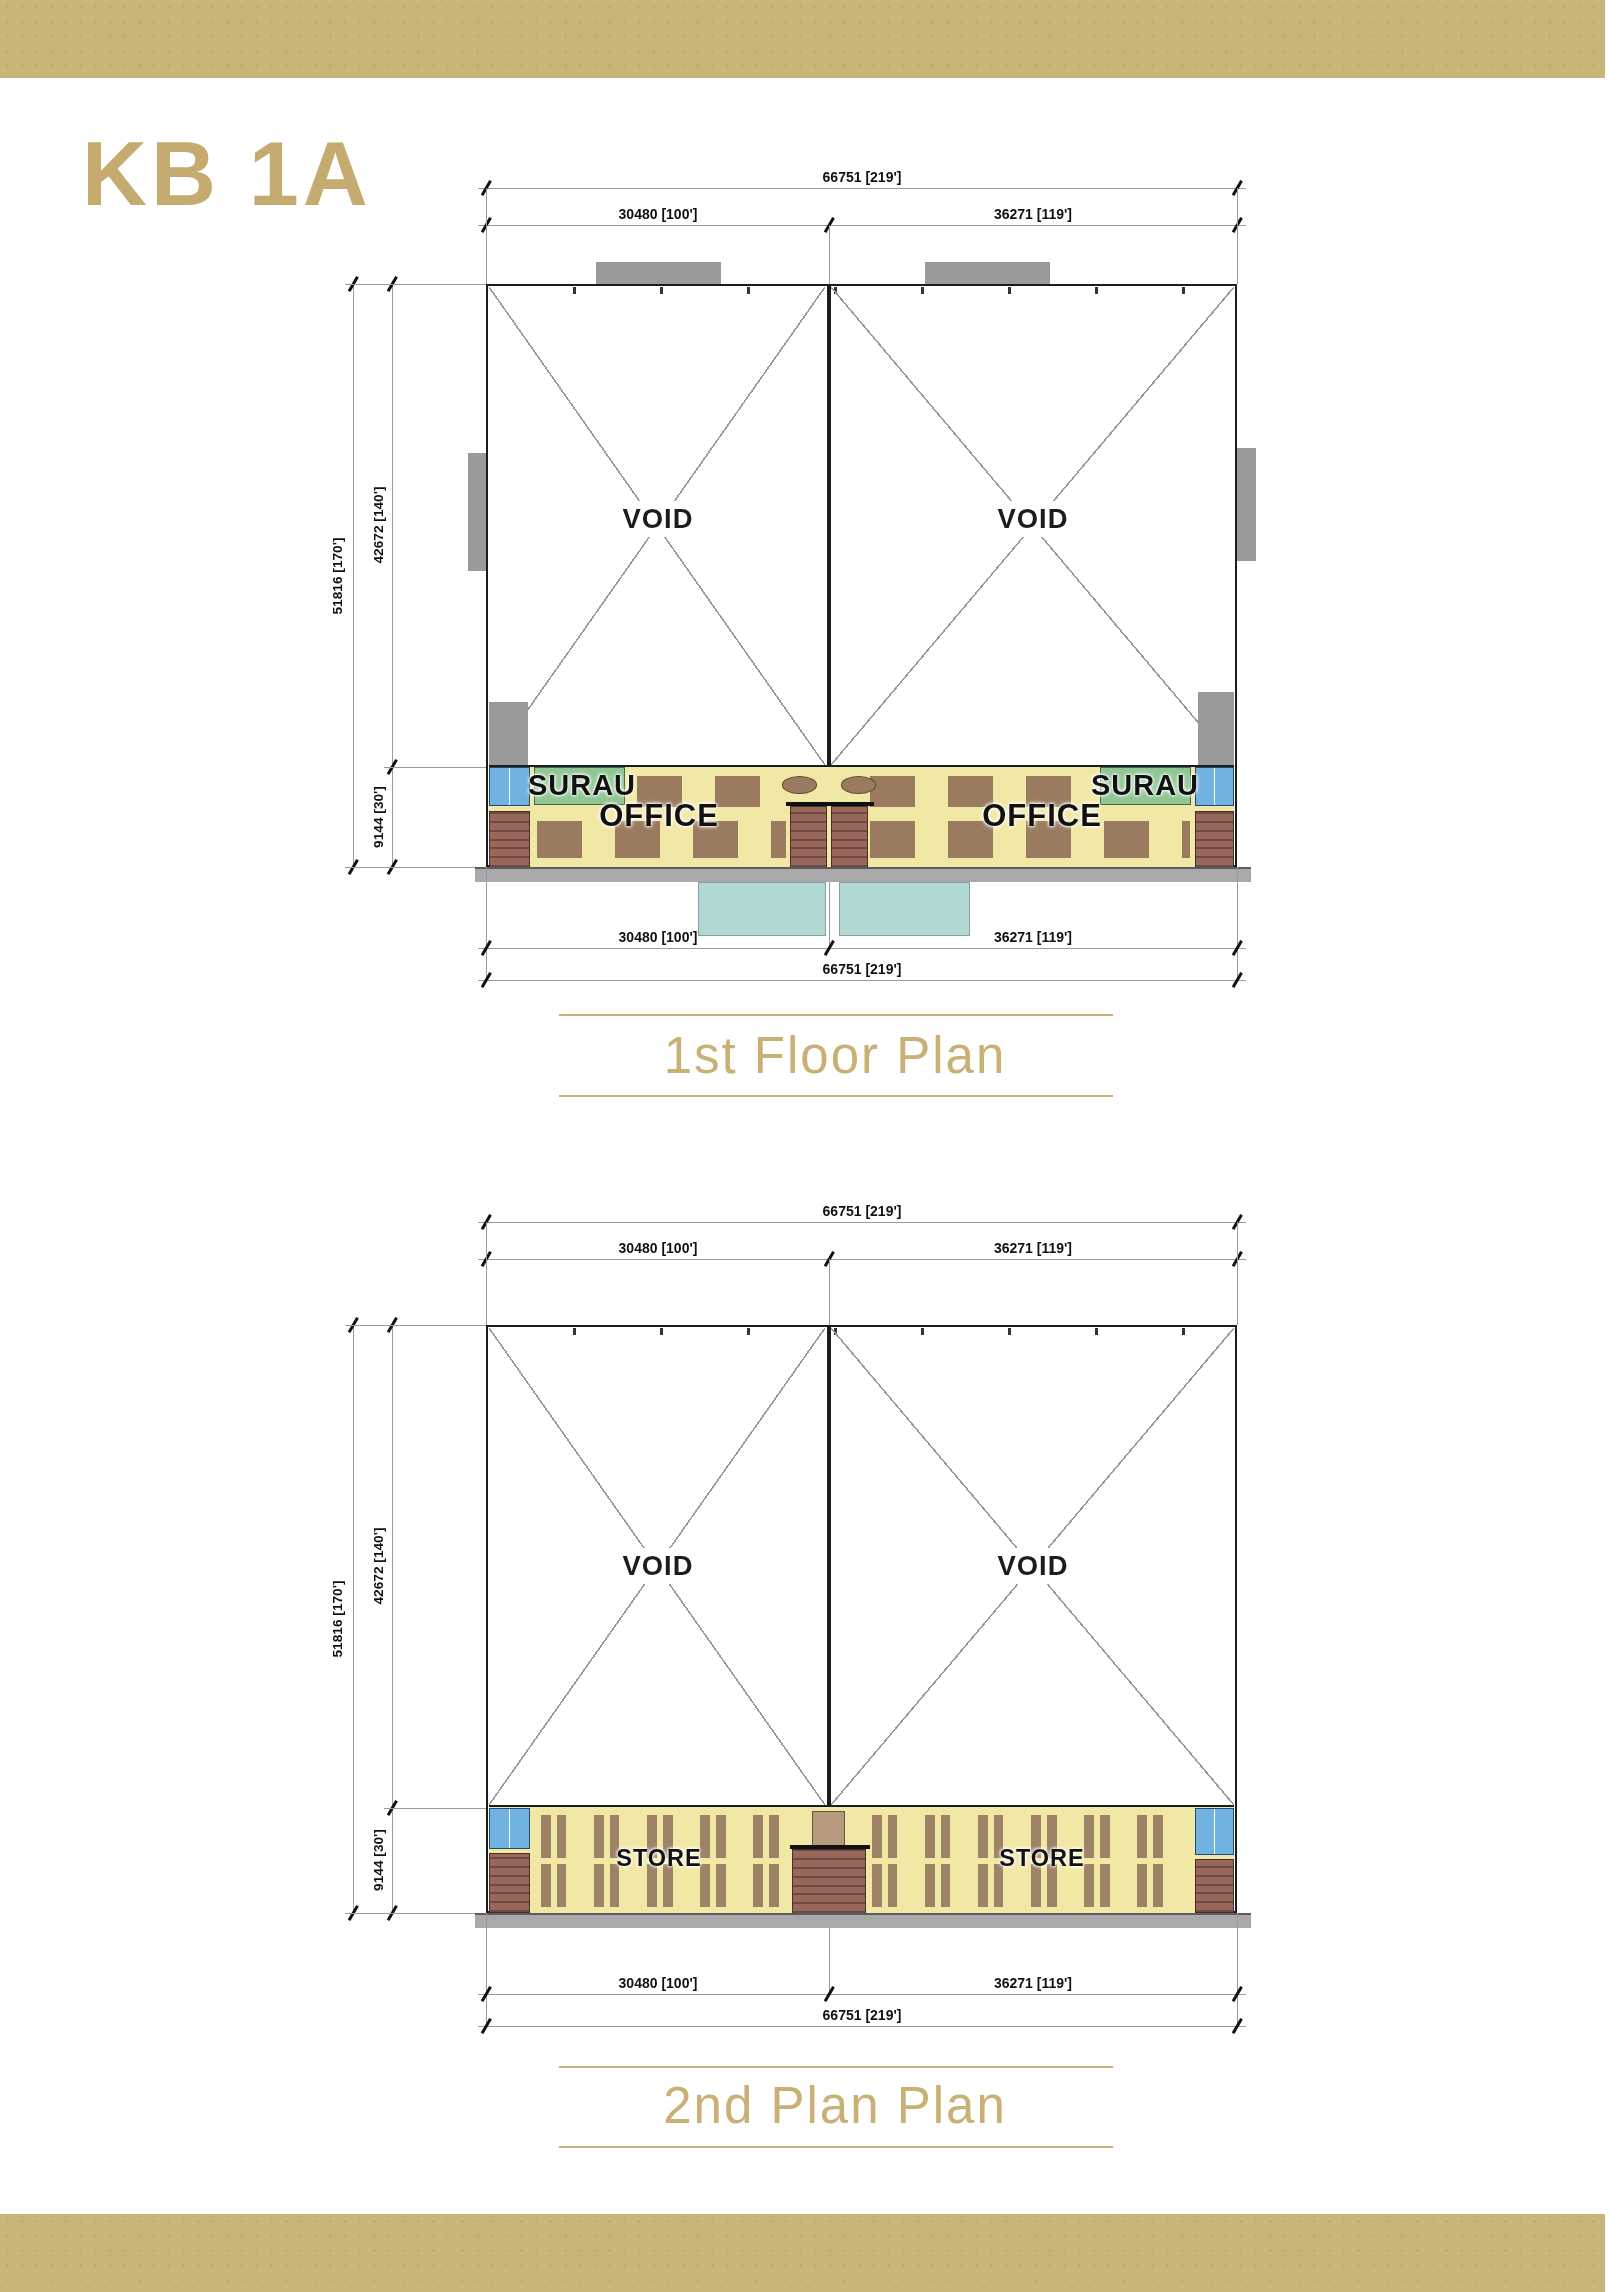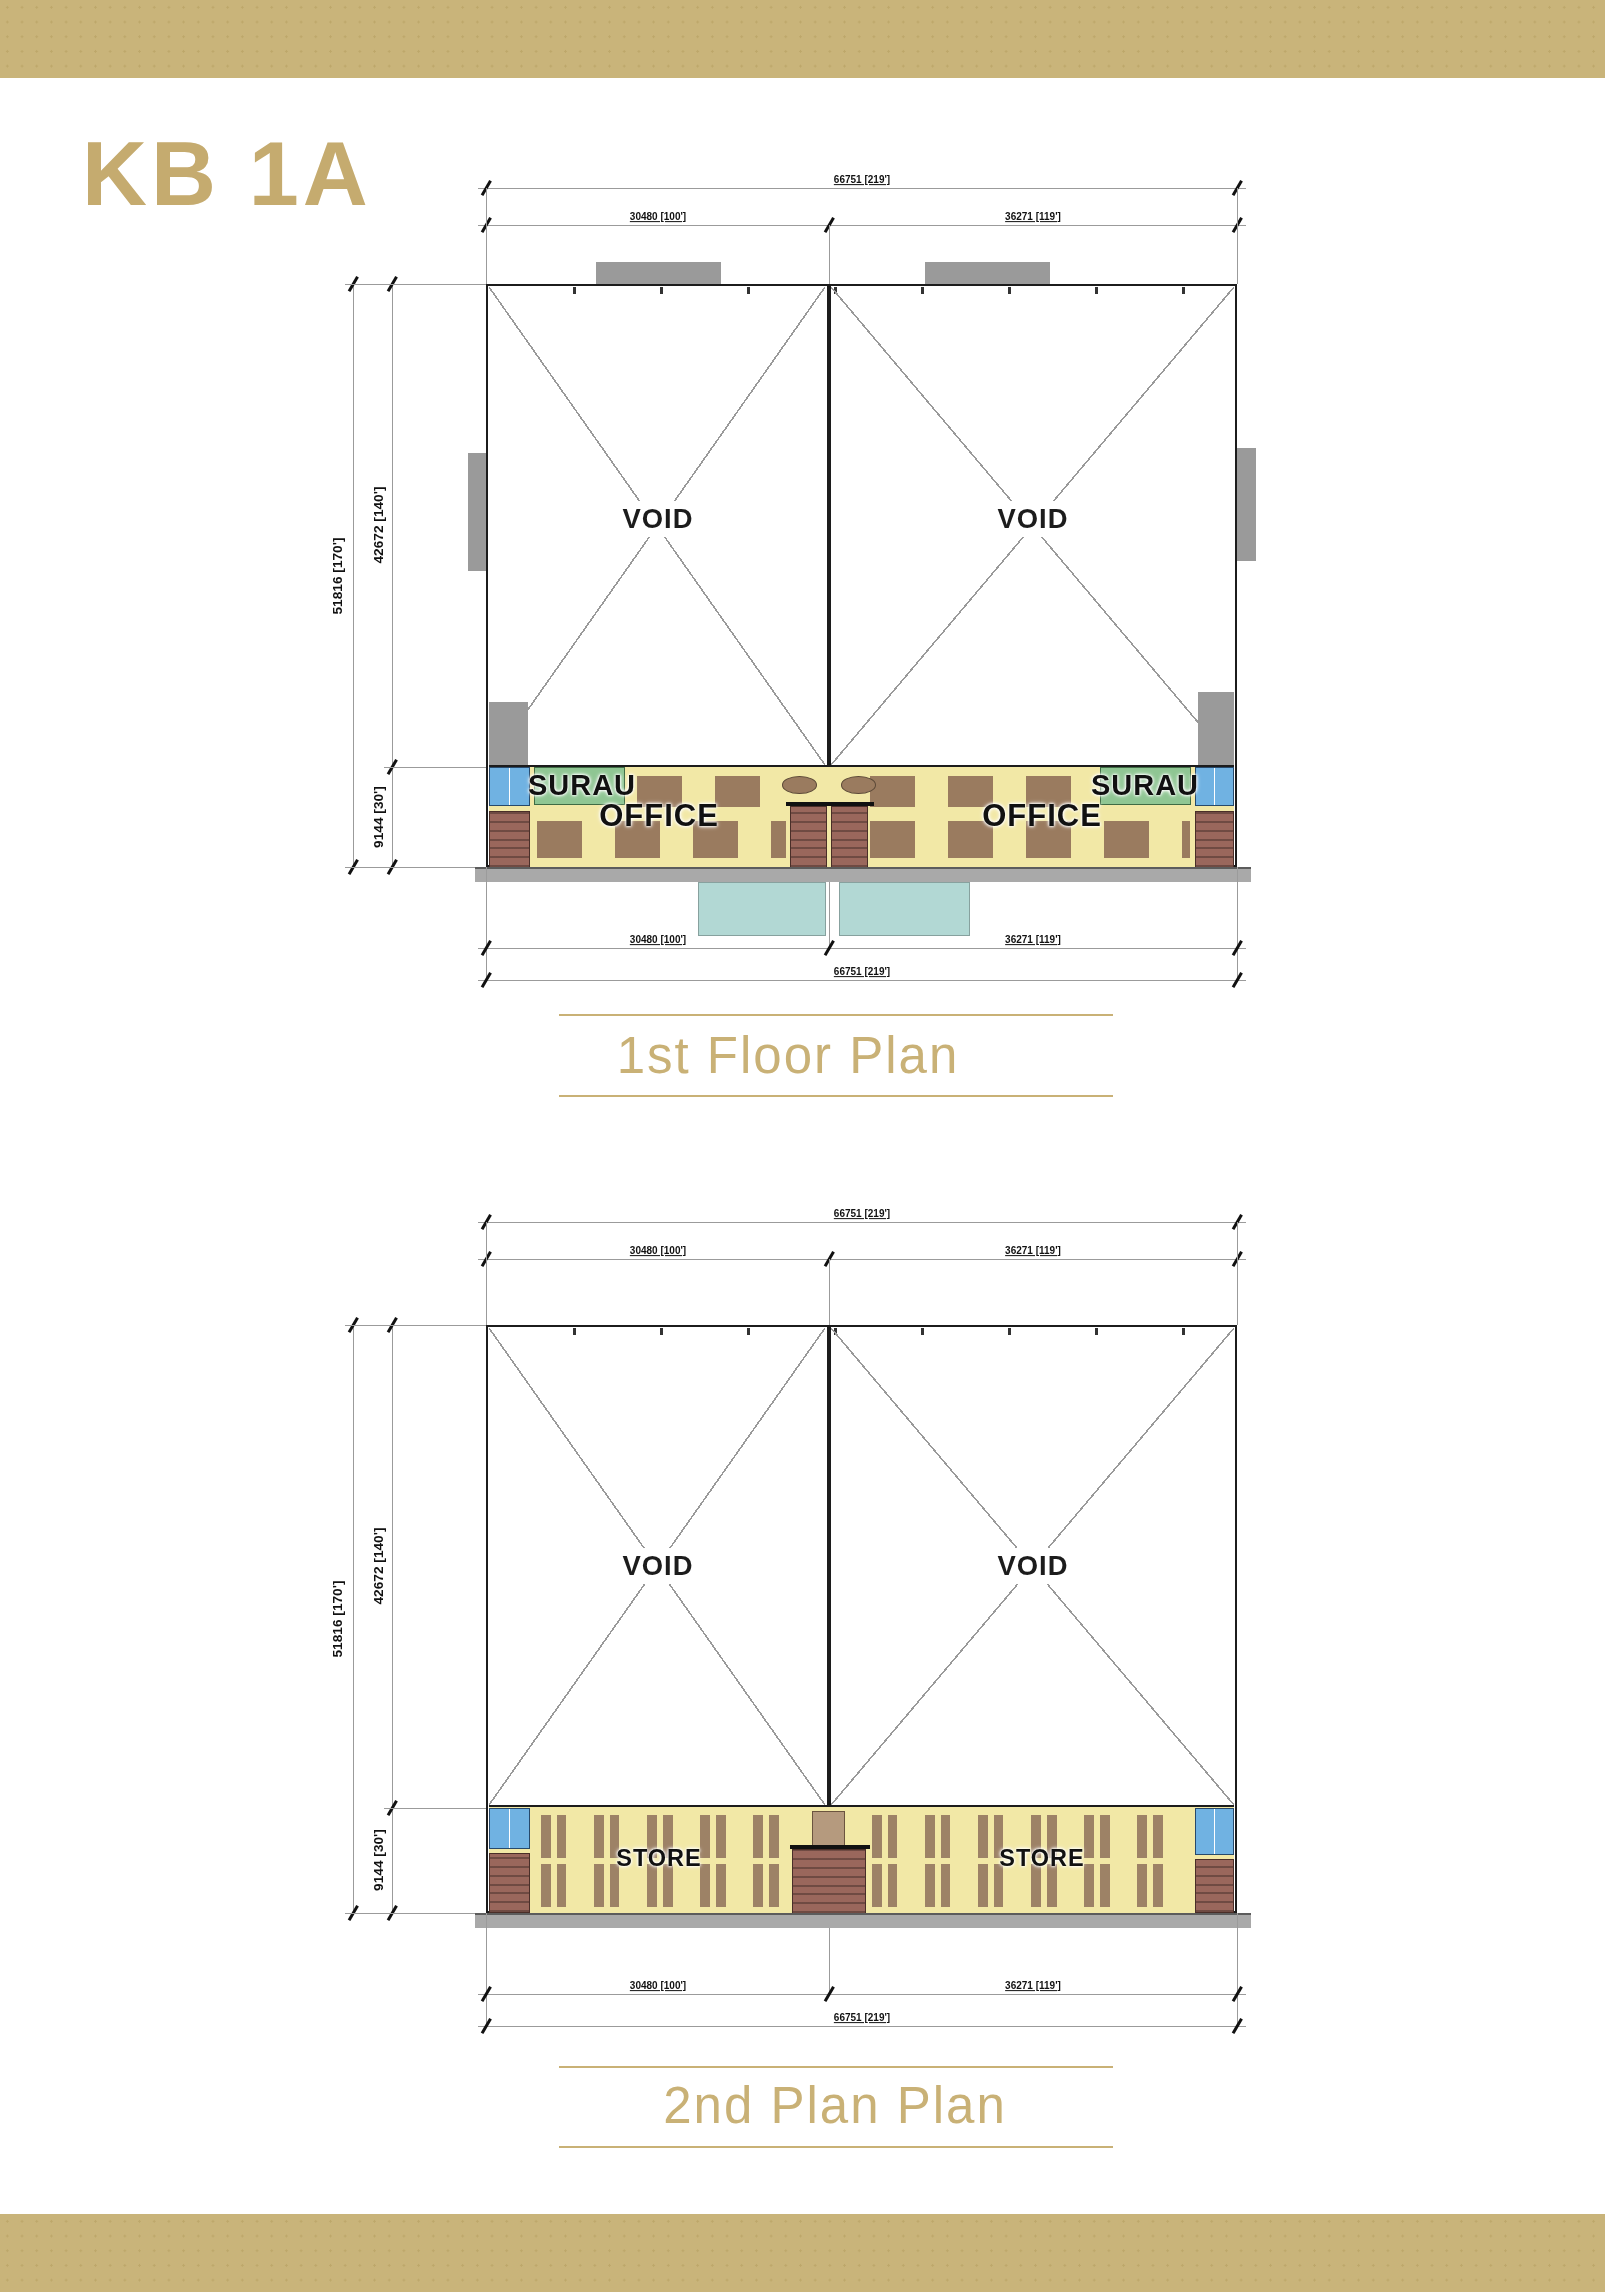--- a/index.html
+++ b/index.html
@@ -6,22 +6,22 @@
   #page{position:relative;width:1605px;height:2293px;background:#ffffff;overflow:hidden;
         font-family:"Liberation Sans",sans-serif;}
   .goldbar{position:absolute;left:0;width:1621px;height:78px;background:#c9b47a;
            background-image:radial-gradient(#bda76a 1.2px,transparent 1.2px);background-size:14.7px 14.7px;}
   .logo{position:absolute;left:82px;top:129px;font-size:90px;font-weight:bold;letter-spacing:3.9px;
         color:#c5ab6f;line-height:1;}
   
   .hline{position:absolute;height:1px;background:#9b9b9b;}
   .vline{position:absolute;width:1px;background:#9b9b9b;}
   .tick{position:absolute;width:16.7px;height:2.5px;background:#111;transform:translate(-50%,-50%) rotate(-60deg);}
-  .dimlab{position:absolute;transform:translate(-50%,-100%);font-size:10px;font-weight:bold;color:#111;
-          white-space:nowrap;padding-bottom:2.9px;text-decoration:underline;}
+  .dimlab{position:absolute;transform:translate(-50%,-100%);font-size:14px;font-weight:bold;color:#111;
+          white-space:nowrap;padding-bottom:2.9px;}
   .vlab{position:absolute;font-size:13.7px;font-weight:bold;color:#111;white-space:nowrap;
         transform:translate(-50%,-50%) rotate(-90deg);}
   .building{position:absolute;background:#fff;border:2.9px solid #1c1c1c;box-sizing:border-box;}
   .divider{position:absolute;width:3.9px;background:#1c1c1c;}
   .bay{position:absolute;
        background:
          linear-gradient(to bottom right,transparent calc(50% - 0.8px),#9a9a9a calc(50% - 0.8px),#9a9a9a calc(50% + 0.8px),transparent calc(50% + 0.8px)),
          linear-gradient(to bottom left,transparent calc(50% - 0.8px),#9a9a9a calc(50% - 0.8px),#9a9a9a calc(50% + 0.8px),transparent calc(50% + 0.8px));}
   .voidlab{position:absolute;transform:translate(-50%,-50%);font-size:27.4px;font-weight:bold;color:#1c1c1c;
            letter-spacing:1px;background:#fff;padding:2px 9.8px;}
@@ -145,21 +145,21 @@
     <div class="tick" style="left:829px;top:948px;"></div>
     <div class="tick" style="left:1237px;top:948px;"></div>
     <div class="dimlab" style="left:658px;top:948px;">30480 [100']</div>
     <div class="dimlab" style="left:1033px;top:948px;">36271 [119']</div>
     <div class="hline" style="left:478px;top:980px;width:768px;"></div>
     <div class="tick" style="left:486px;top:980px;"></div>
     <div class="tick" style="left:1237px;top:980px;"></div>
     <div class="dimlab" style="left:862px;top:980px;">66751 [219']</div>
 
     <div class="titleblock-rule" style="left:559px;top:1014px;width:554px;"></div>
-    <div class="plan-title" style="left:788px;top:1055px;">1st Floor Plan</div>
+    <div class="plan-title" style="left:835px;top:1055px;">1st Floor Plan</div>
     <div class="titleblock-rule" style="left:559px;top:1095px;width:554px;"></div>
   </div>
 
   <div>
 
     <div class="hline" style="left:478px;top:1222px;width:768px;"></div>
     <div class="tick" style="left:486px;top:1222px;"></div>
     <div class="tick" style="left:1237px;top:1222px;"></div>
     <div class="dimlab" style="left:862px;top:1222px;">66751 [219']</div>
 

